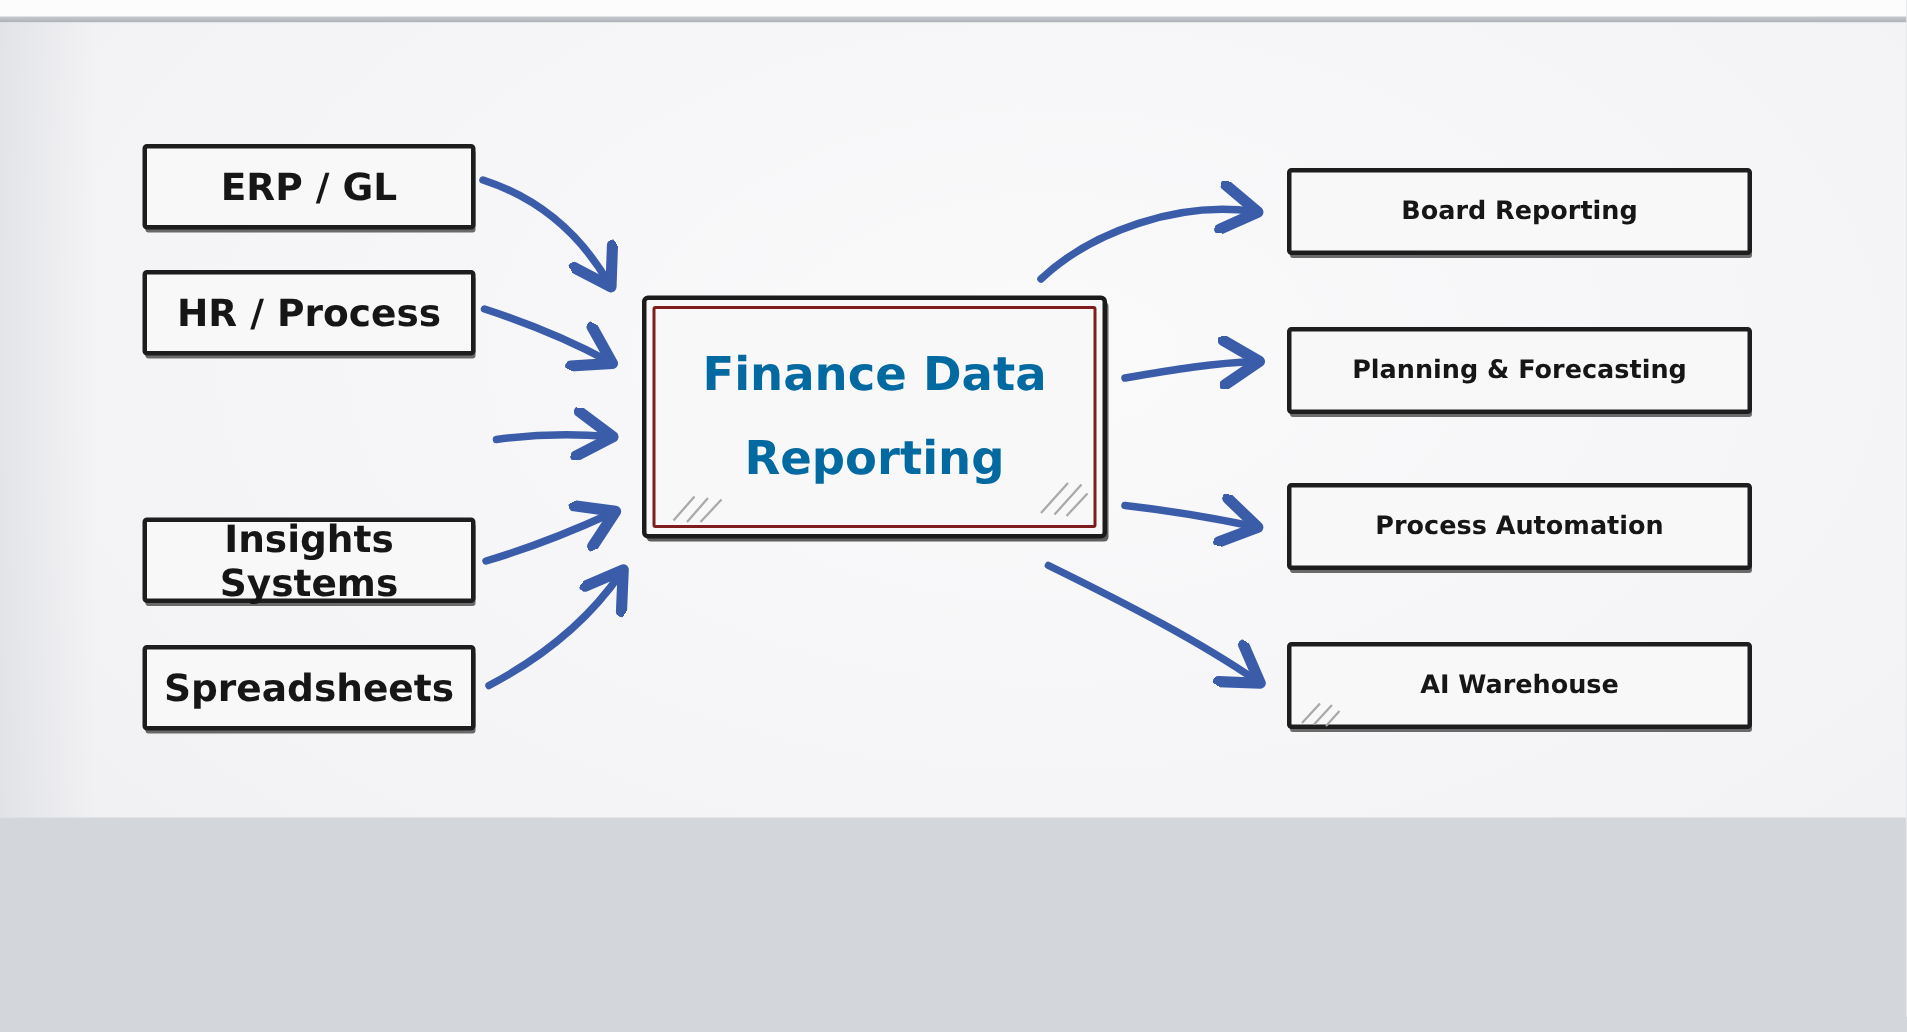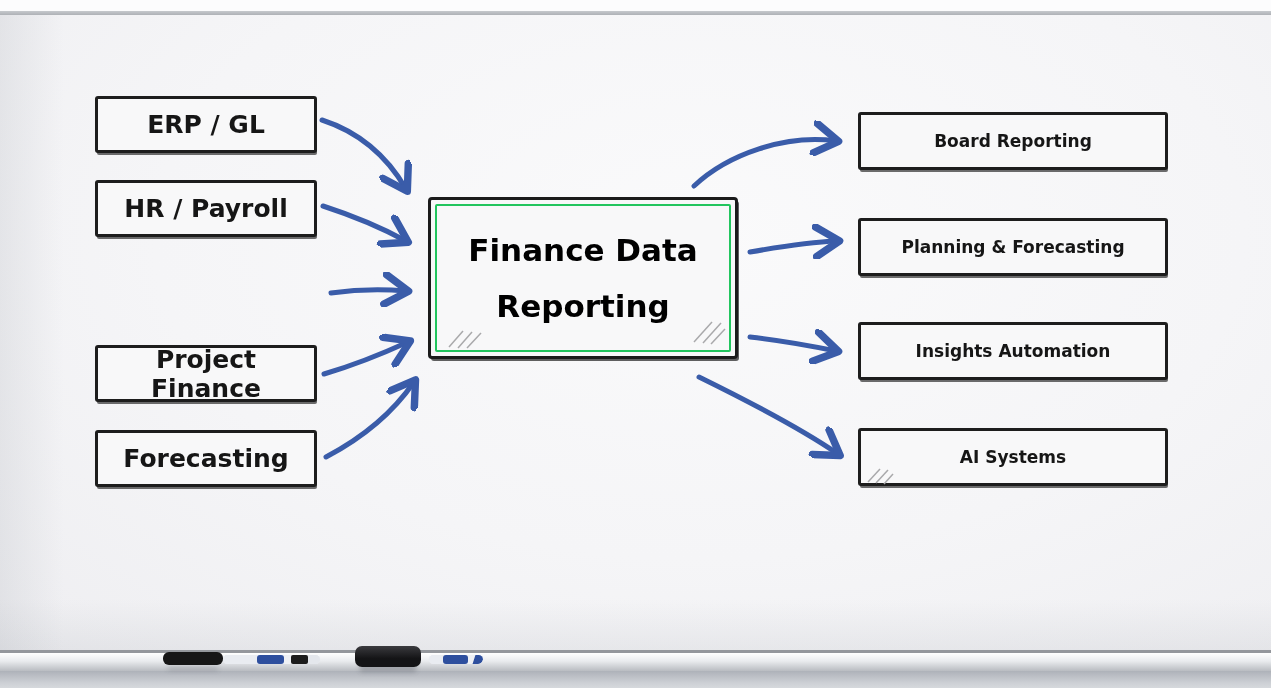--- a/index.html
+++ b/index.html
@@ -1,18 +1,18 @@
 <!DOCTYPE html>
 <html><head>
 <meta charset="utf-8">
 <style>
   * { margin:0; padding:0; box-sizing:border-box; }
   html,body { background:#d3d6da; font-family:"DejaVu Sans", sans-serif; }
   #stage {
-    position:relative; width:1271px; height:688px; overflow:hidden;
+    position:relative; width:1271px; height:545px; overflow:hidden;
     background:#fbfbfc;
   }
   
   .wall-top { position:absolute; left:0; top:0; width:100%; height:11px; background:#fcfcfd; }
   .frame-top-line { position:absolute; left:0; top:11px; width:100%; height:4px;
     background:linear-gradient(#c6c9cd,#aeb1b6); }
   
   .board {
     position:absolute; left:0; top:15px; width:100%; height:635px;
     background:radial-gradient(ellipse at 55% 35%, #fafafb 0%, #f5f5f7 55%, #eeeef1 100%);
@@ -36,23 +36,23 @@
     color:#161616; font-weight:bold; text-align:center;
   }
   .src { left:95px; width:222px; height:57px; font-size:25px; }
   .out { left:858px; width:310px; height:58px; font-size:17px; }
   .center-outer {
     position:absolute; left:428px; top:197px; width:310px; height:162px;
     background:#f8f8f9; border:3.5px solid #1b1b1b; border-radius:4px; padding:4px;
     box-shadow:2px 3px 0 -1px rgba(30,30,30,.7);
   }
   .center-inner {
-    width:100%; height:100%; border:2px solid #22c55e; border-radius:2px;
+    width:100%; height:100%; border:2px solid #7f1d1d; border-radius:2px;
     display:flex; flex-direction:column; align-items:center; justify-content:center;
-    font-size:31px; font-weight:bold; color:#000000; line-height:1.3; text-align:center;gap:16px;
+    font-size:31px; font-weight:bold; color:#0369a1; line-height:1.3; text-align:center;gap:16px;
   }
   svg.overlay { position:absolute; left:0; top:0; width:1271px; height:688px; pointer-events:none; }
   .arrow { stroke:#3a5ca9; stroke-width:5; fill:none; stroke-linecap:round; }
   .hatch { stroke:#a9a9ab; stroke-width:1.5; }
 
   
   .marker { position:absolute; border-radius:6px; }
   .m-shadow { box-shadow:0 10px 5px -5px rgba(70,74,84,.30); }
   .seg { height:100%; display:inline-block; }
 </style>
@@ -62,47 +62,47 @@
 <div id="stage">
 
   <div class="wall-top"></div>
   <div class="frame-top-line"></div>
   <div class="board"></div>
 
   <div class="sketch-box src" style="top:96px">
     <span>ERP / GL</span>
   </div>
   <div class="sketch-box src" style="top:180px">
-    <span>HR / Payroll</span>
+    <span>HR / Process</span>
   </div>
   <div class="sketch-box src" style="top:345px">
-    <span>Project Finance</span>
+    <span>Insights Systems</span>
   </div>
   <div class="sketch-box src" style="top:430px">
-    <span>Forecasting</span>
+    <span>Spreadsheets</span>
   </div>
 
   <div class="center-outer">
     <div class="center-inner">
       <span>Finance Data</span>
       <span>Reporting</span>
     </div>
   </div>
 
   <div class="sketch-box out" style="top:112px">
     <span>Board Reporting</span>
   </div>
   <div class="sketch-box out" style="top:218px">
     <span>Planning &amp; Forecasting</span>
   </div>
   <div class="sketch-box out" style="top:322px">
-    <span>Insights Automation</span>
+    <span>Process Automation</span>
   </div>
   <div class="sketch-box out" style="top:428px">
-    <span>AI Systems</span>
+    <span>AI Warehouse</span>
   </div>
 
   <svg class="overlay" viewBox="0 0 1271 688">
     <defs>
       <marker id="ah" viewBox="0 0 8 8" markerWidth="7" markerHeight="7" refX="5.6" refY="4" orient="auto" markerUnits="strokeWidth">
         <path d="M0.8,0.6 L6.2,4 L0.8,7.4" fill="none" stroke="#3a5ca9" stroke-width="1.7" stroke-linecap="round" stroke-linejoin="round"></path>
       </marker>
     </defs>
 
     <path class="arrow" marker-end="url(#ah)" d="M322,120 C362,133 388,158 406,189"></path>

